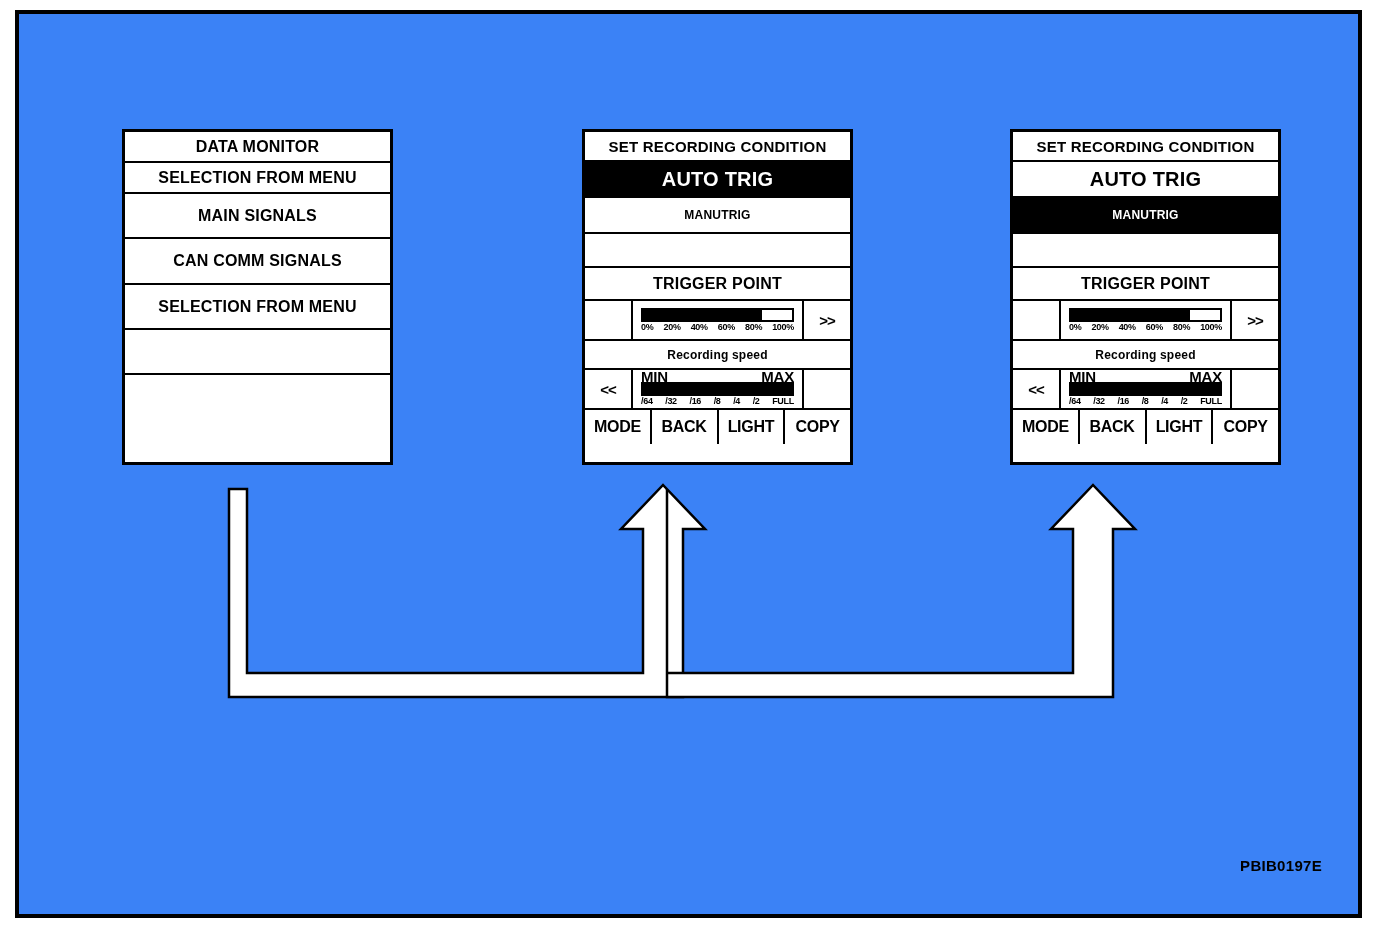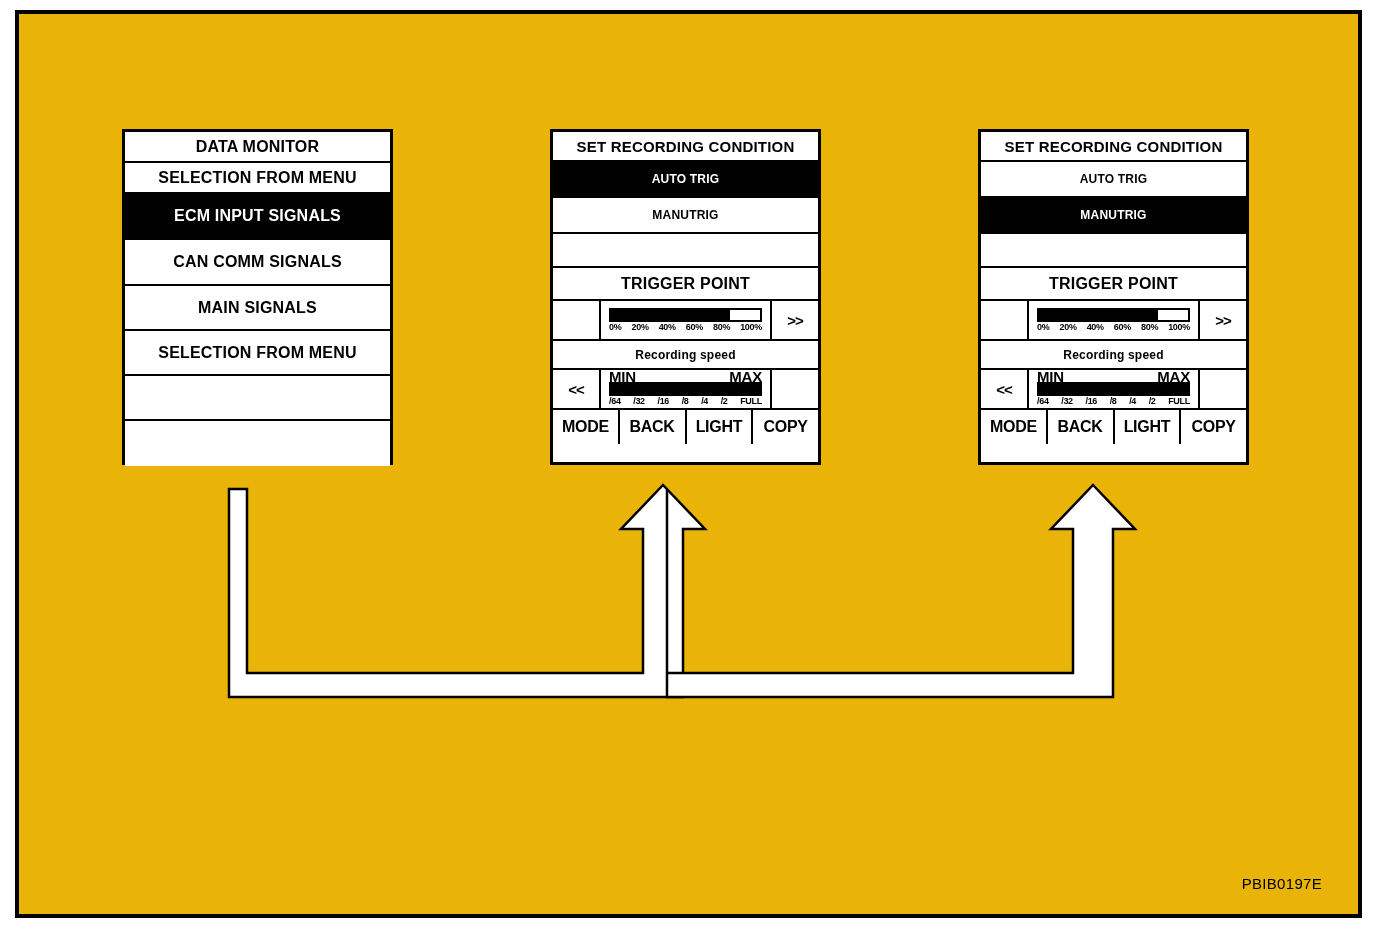--- a/index.html
+++ b/index.html
@@ -19,21 +19,21 @@
 
   
   #figure-frame {
     position: absolute;
     left: 15px;
     top: 10px;
     width: 1347px;
     height: 908px;
     border: 4px solid #000000;
     box-sizing: border-box;
-    background: #eab308;
+    background: #3b82f6;
   }
 
   
   .screen-panel {
     position: absolute;
     border: 3px solid #000000;
     box-sizing: border-box;
     background: #ffffff;
   }
 
@@ -64,27 +64,27 @@
   #panel-data-monitor .r0 { height: 31px; }
   #panel-data-monitor .r1 { height: 31px; }
   #panel-data-monitor .r2 { height: 46px; }
   #panel-data-monitor .r3 { height: 45px; }
   #panel-data-monitor .r4 { height: 46px; }
   #panel-data-monitor .r5 { height: 45px; }
   #panel-data-monitor .r6 { height: 45px; }
   #panel-data-monitor .r7 { height: 45px; }
 
   
-  .panel-recording { width: 271px; height: 336px; }
+  .panel-recording { width: 271px; height: 336px; margin-left: 32px; }
   #panel-recording-auto { left: 531px; top: 115px; }
   #panel-recording-manu { left: 959px; top: 115px; }
 
   .panel-recording .screen-row { font-size: 15px; }
   .panel-recording .row-title   { height: 30px; }
-  .panel-recording .row-auto    { height: 36px; font-size: 12px; }
+  .panel-recording .row-auto    { height: 36px; font-size: 20px; }
   .panel-recording .row-manu    { height: 36px; font-size: 12px; }
   .panel-recording .row-blank   { height: 34px; }
   .panel-recording .row-trigger { height: 33px; font-size: 16px; }
   .panel-recording .row-bar1    { height: 40px; padding: 0; }
   .panel-recording .row-speed   { height: 29px; font-size: 12px; }
   .panel-recording .row-bar2    { height: 40px; padding: 0; }
   .panel-recording .row-buttons { height: 34px; padding: 0; }
 
   
   .bar-row {
@@ -171,42 +171,41 @@
     left: 0; top: 0;
     width: 1392px;
     height: 936px;
     pointer-events: none;
   }
 
   
   #figure-caption {
     position: absolute;
     right: 36px;
-    bottom: 22px;
+    bottom: 40px;
     font-size: 15px;
-    font-weight: normal;
+    font-weight: bold;
     letter-spacing: 0.3px;
   }
 </style>
 </head>
 <body>
 
 <div id="figure-frame">
 
   <div class="screen-panel" id="panel-data-monitor">
 
     <div class="screen-row r0">DATA MONITOR</div>
 
     <div class="screen-row r1">SELECTION FROM MENU</div>
 
-    <div class="screen-row r2 highlighted">ECM INPUT SIGNALS</div>
+
+    <div class="screen-row r3">MAIN SIGNALS</div>
 
     <div class="screen-row r4">CAN COMM SIGNALS</div>
-
-    <div class="screen-row r3">MAIN SIGNALS</div>
 
     <div class="screen-row r5">SELECTION FROM MENU</div>
 
     <div class="screen-row r6"></div>
 
     <div class="screen-row r7"></div>
   </div>
 
   <div class="screen-panel panel-recording" id="panel-recording-auto">
 

